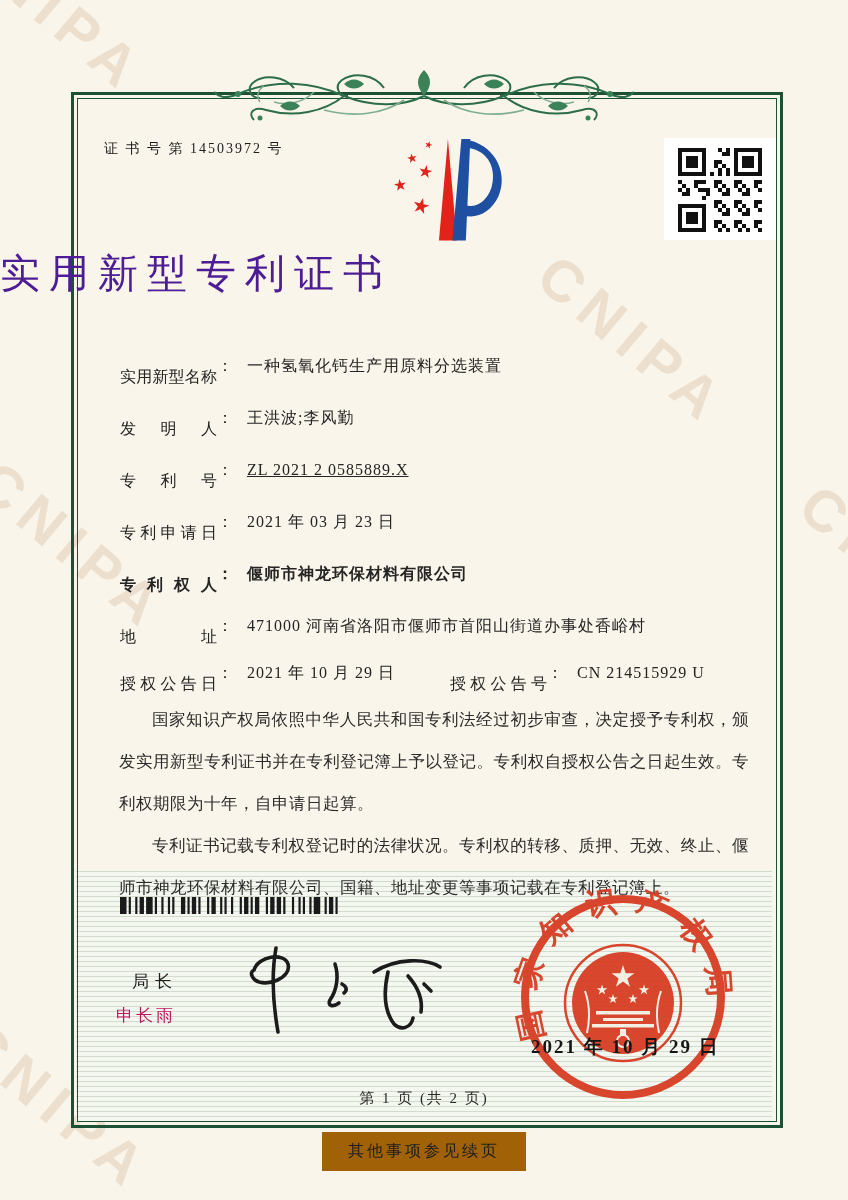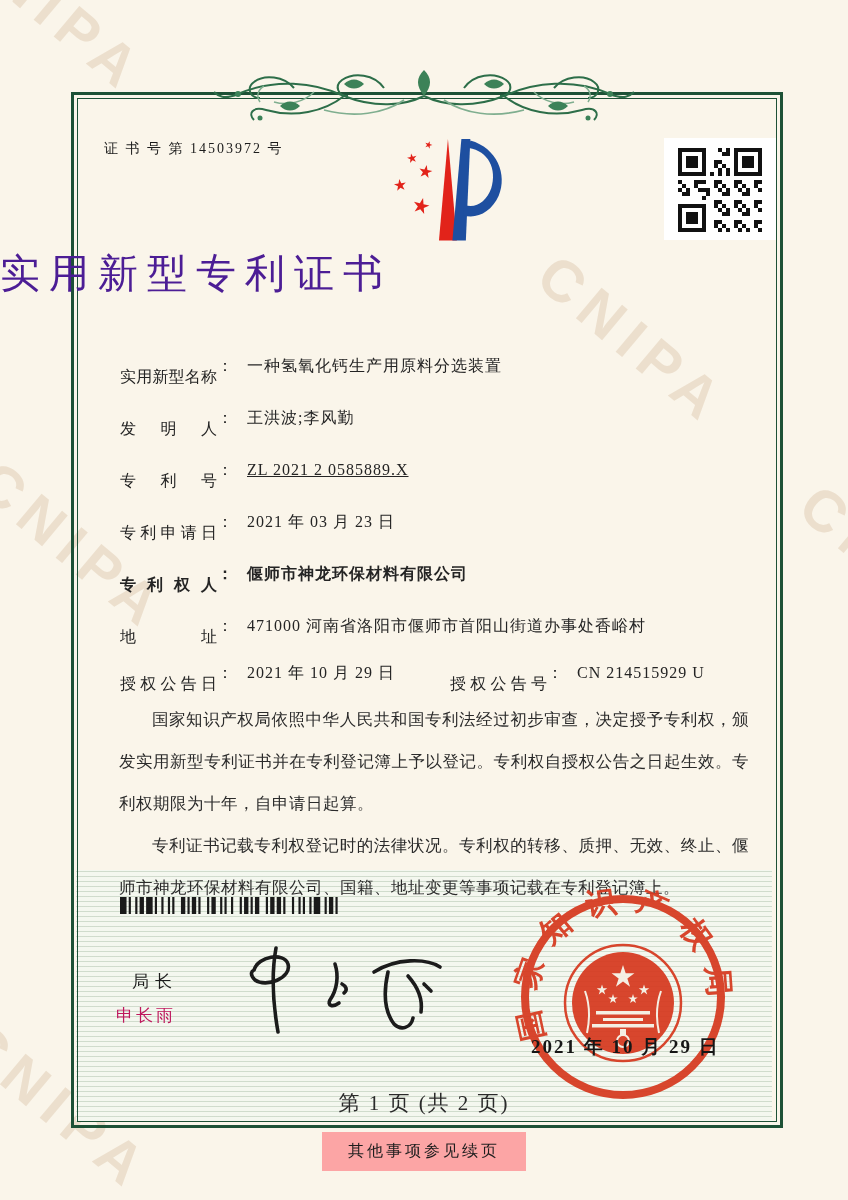--- a/index.html
+++ b/index.html
@@ -46,23 +46,23 @@
 
   .barcode{left:120px;top:897px;z-index:5;}
   .seal{left:508px;top:882px;z-index:5;opacity:.93;}
   .seal-date{left:531px;top:1034px;z-index:6;font-size:19px;letter-spacing:2px;
       font-weight:600;color:#161616;white-space:nowrap;}
 
   .director-title{left:116px;top:970px;z-index:5;font-size:17px;letter-spacing:6px;color:#1c1c1c;margin-left:16px;}
   .director-name{left:116px;top:1004px;z-index:5;font-size:17px;letter-spacing:3px;color:#be185d;}
   .signature{left:238px;top:940px;z-index:5;}
 
-  .page-no{left:0;top:1089px;width:100%;text-align:center;z-index:5;font-size:21px;
+  .page-no{left:0;top:1089px;width:100%;text-align:center;z-index:5;font-size:15px;
       letter-spacing:2px;color:#2a2a2a;}
-  .foot-note{left:50%;top:1132px;transform:translateX(-50%);z-index:5;background:#fca5a5;
+  .foot-note{left:50%;top:1132px;transform:translateX(-50%);z-index:5;background:#a16207;
       padding:9px 26px;font-size:16px;letter-spacing:3px;color:#1e1e1e;white-space:nowrap;}
 </style>
 </head>
 <body>
 
 <div class="wm" style="left:-62px;top:-26px;">CNIPA</div>
 <div class="wm" style="left:756px;top:-40px;">CNIPA</div>
 <div class="wm" style="left:520px;top:306px;">CNIPA</div>
 <div class="wm" style="left:-40px;top:512px;">CNIPA</div>
 <div class="wm" style="left:782px;top:536px;">CNIPA</div>

